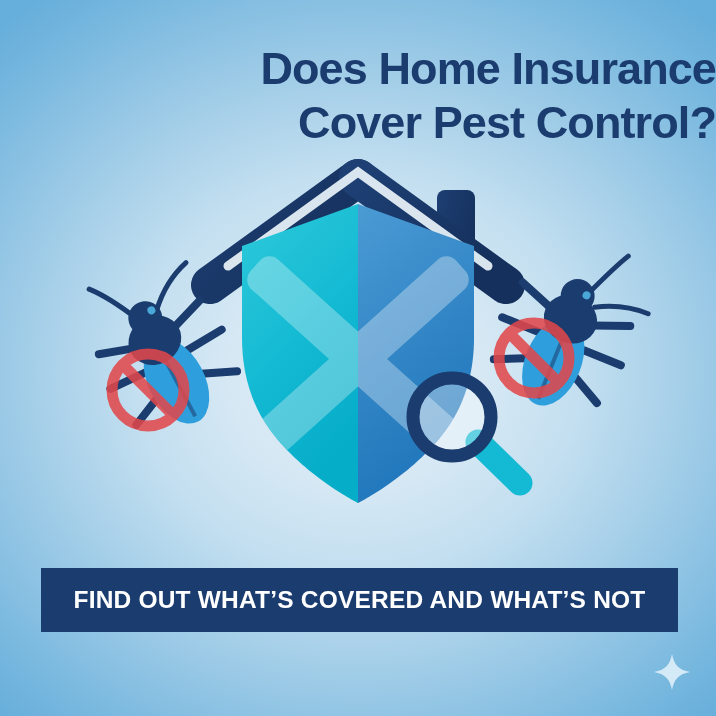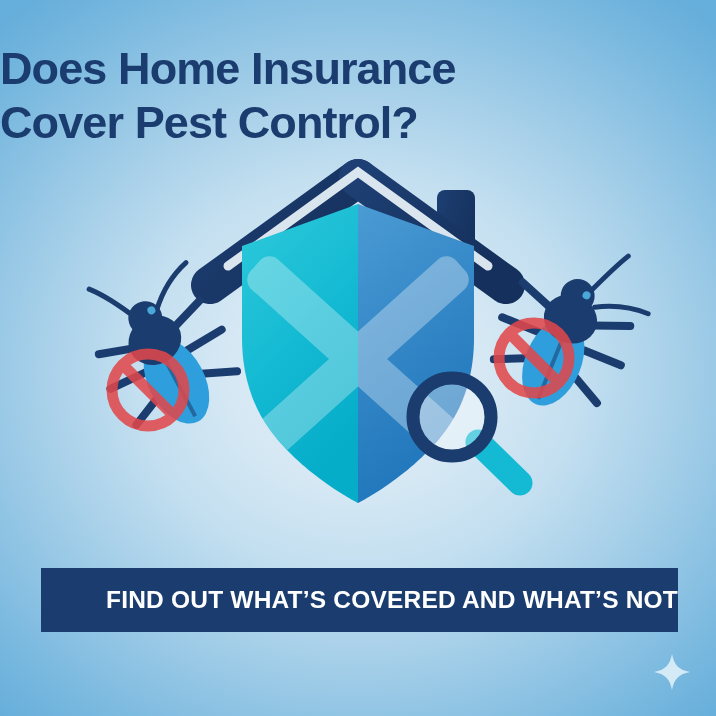--- a/index.html
+++ b/index.html
@@ -23,40 +23,40 @@
         #74b6de 90%,
         #66aedb 100%);
   }
 
   
   .headline {
     position: absolute;
     left: 0;
     right: 0;
     top: 42px;
-    text-align: left;
+    text-align: right;
     color: #1b3c6e;
     font-weight: bold;
     font-size: 45px;
     line-height: 1.21;
     letter-spacing: -0.9px;
     white-space: pre-line;
   }
 
   
   .banner {
     position: absolute;
     left: 41px;
     top: 568px;
     width: 637px;
     height: 64px;
     background: #1b3c6e;
     display: flex;
     align-items: center;
-    justify-content: flex-end;
+    justify-content: center;
   }
   .banner-text {
     color: #ffffff;
     font-weight: bold;
     font-size: 24.5px;
     letter-spacing: 0.2px;
     white-space: nowrap;
   }
 
   

